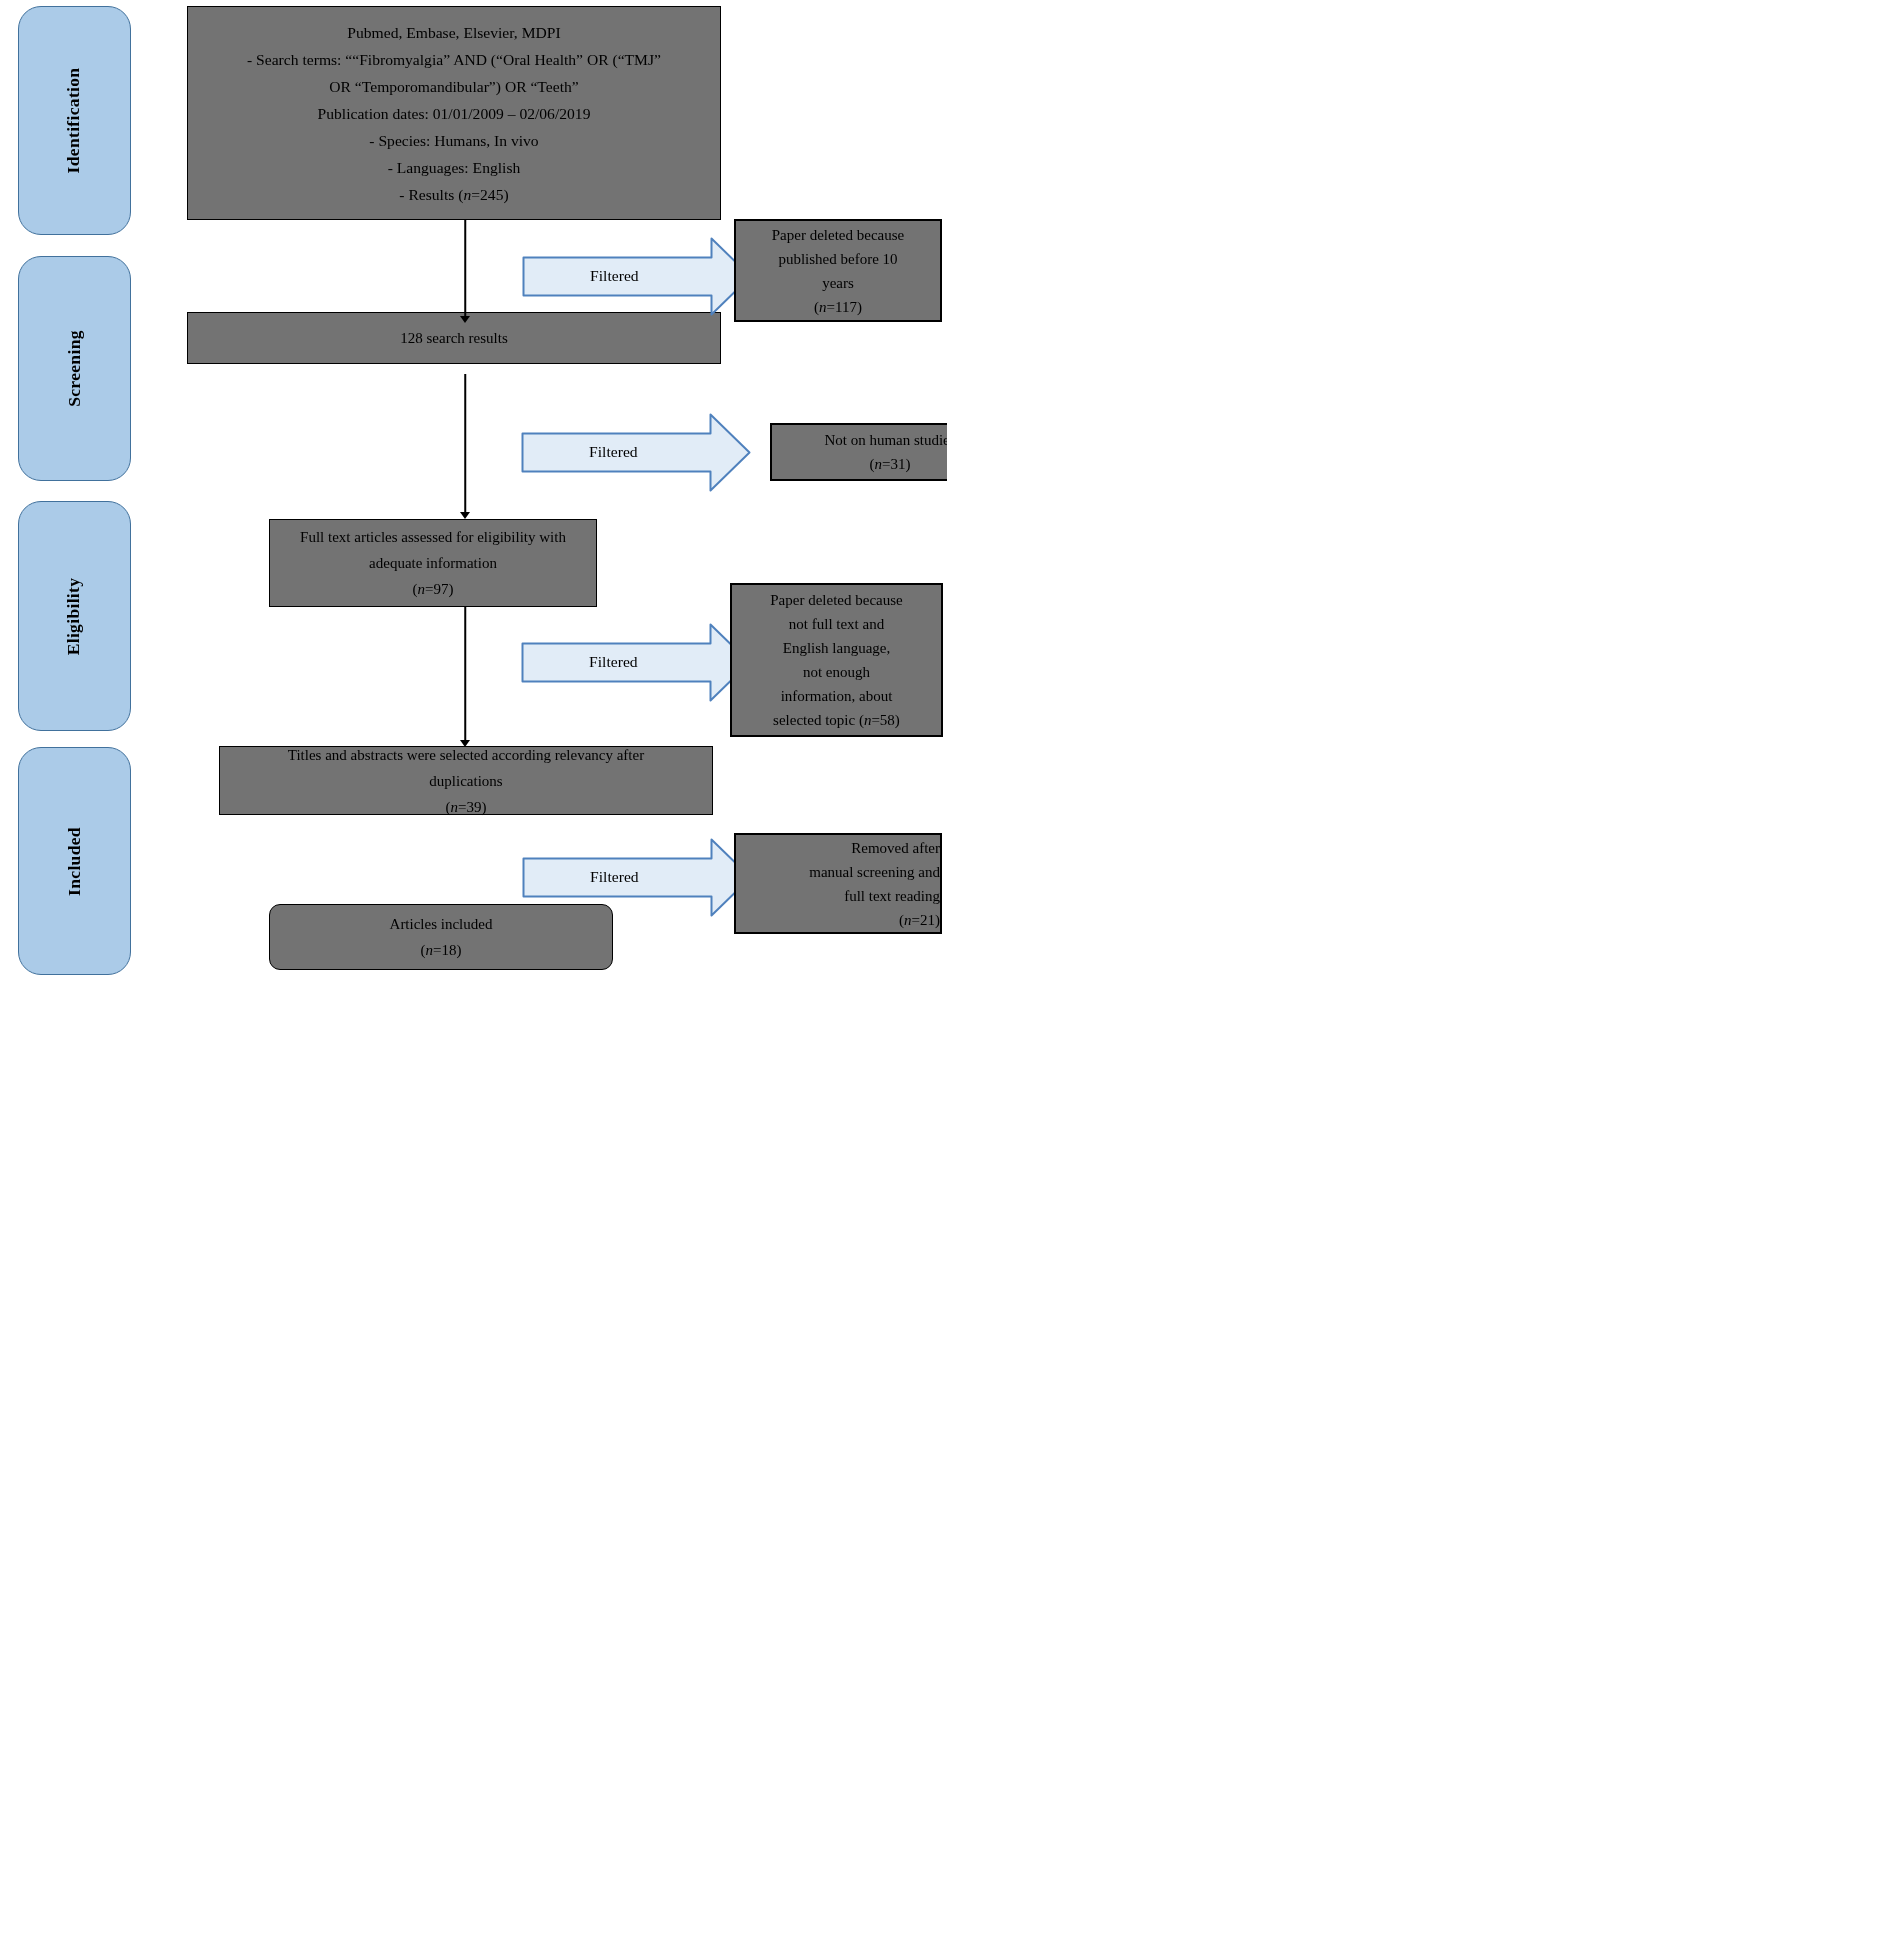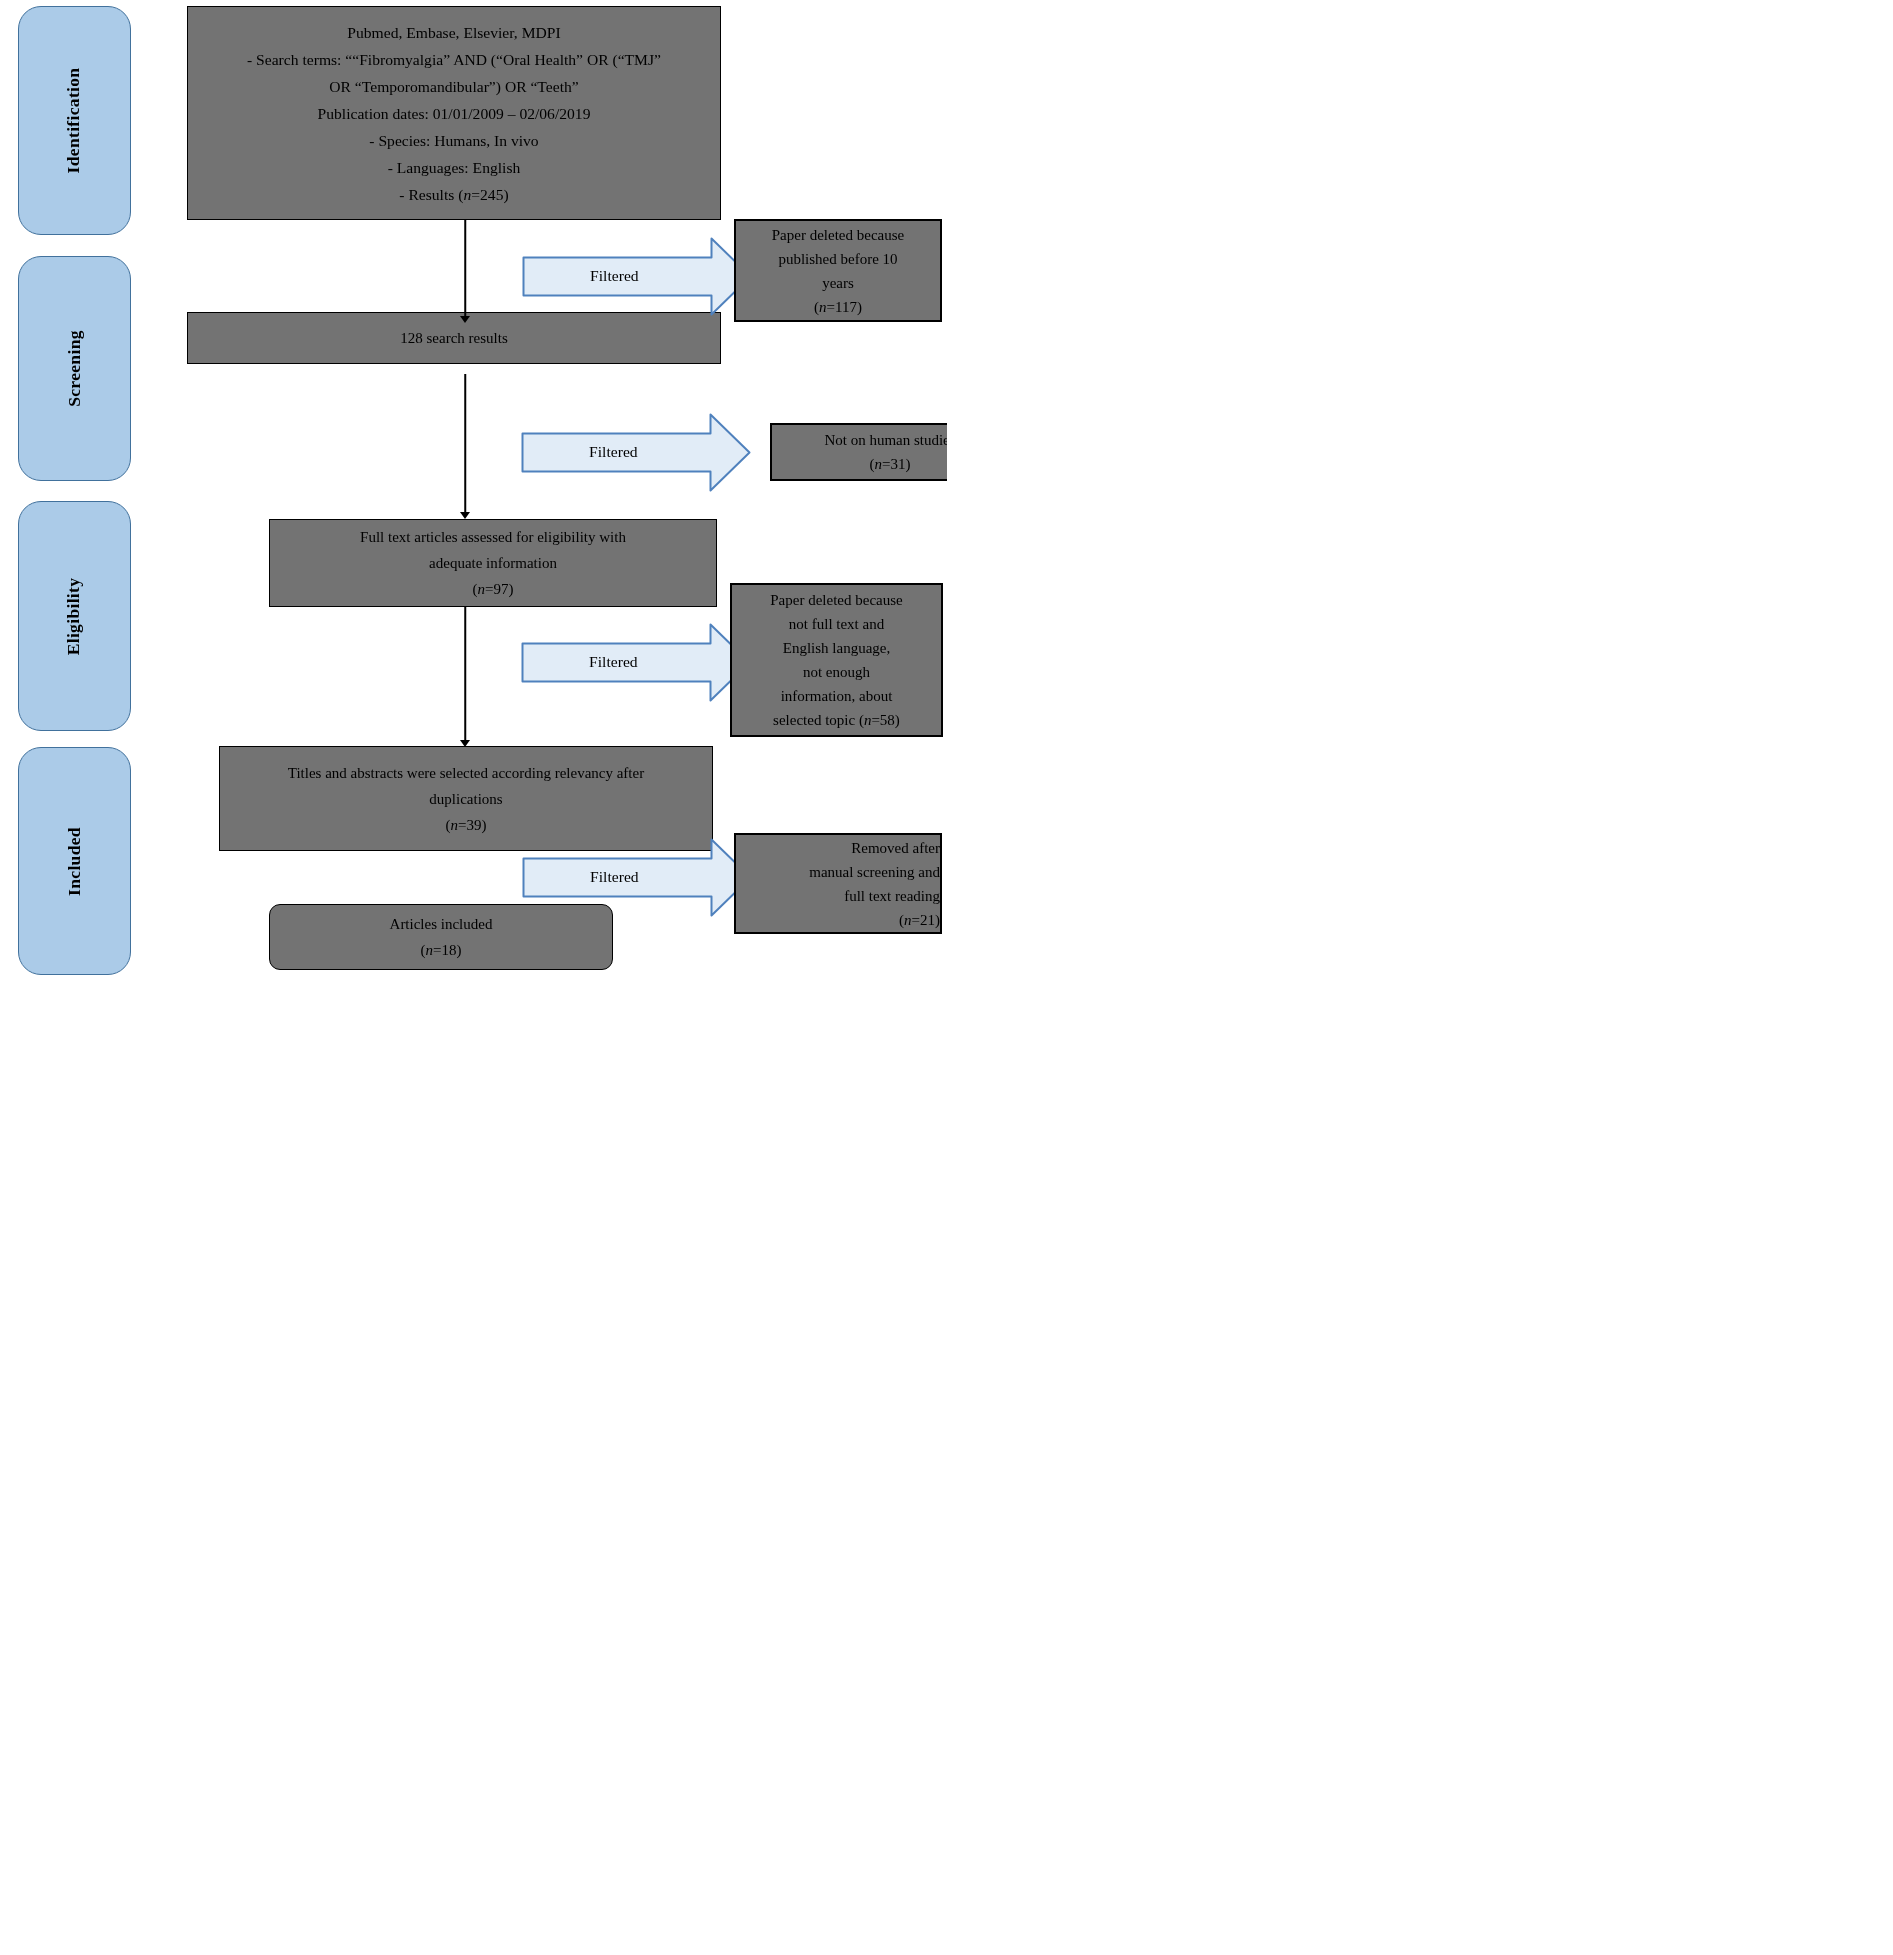--- a/index.html
+++ b/index.html
@@ -85,27 +85,27 @@
     <div class="line nline">Publication dates: 01/01/2009 – 02/06/2019</div>
     <div class="line nline">- Species: Humans, In vivo</div>
     <div class="line nline">- Languages: English</div>
     <div class="line nline">- Results (<i>n</i>=245)</div>
   </div>
 
   <div class="fbox" style="left:187px;top:312px;width:534px;height:52px;">
     <div class="line nline">128 search results</div>
   </div>
 
-  <div class="fbox" style="left:269px;top:519px;width:448px;height:88px;">
+  <div class="fbox" style="left:269px;top:519px;width:328px;height:88px;">
     <div class="line nline">Full text articles assessed for eligibility with</div>
     <div class="line nline">adequate information</div>
     <div class="line nline">(<i>n</i>=97)</div>
   </div>
 
-  <div class="fbox" style="left:219px;top:746px;width:494px;height:105px;">
+  <div class="fbox" style="left:219px;top:746px;width:494px;height:69px;">
     <div class="line nline">Titles and abstracts were selected according relevancy after</div>
     <div class="line nline">duplications</div>
     <div class="line nline">(<i>n</i>=39)</div>
   </div>
 
   <div class="fbox" style="left:269px;top:904px;width:344px;height:66px;border-radius:11px;">
     <div class="line nline">Articles included</div>
     <div class="line nline">(<i>n</i>=18)</div>
   </div>
 

